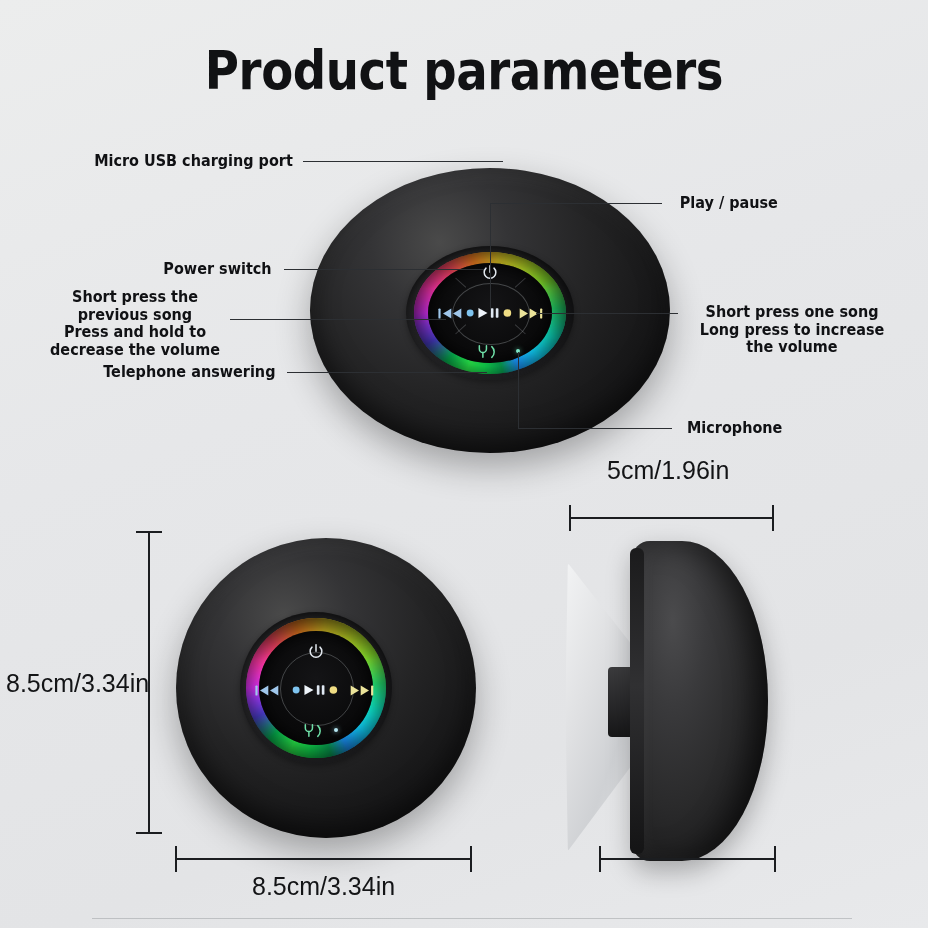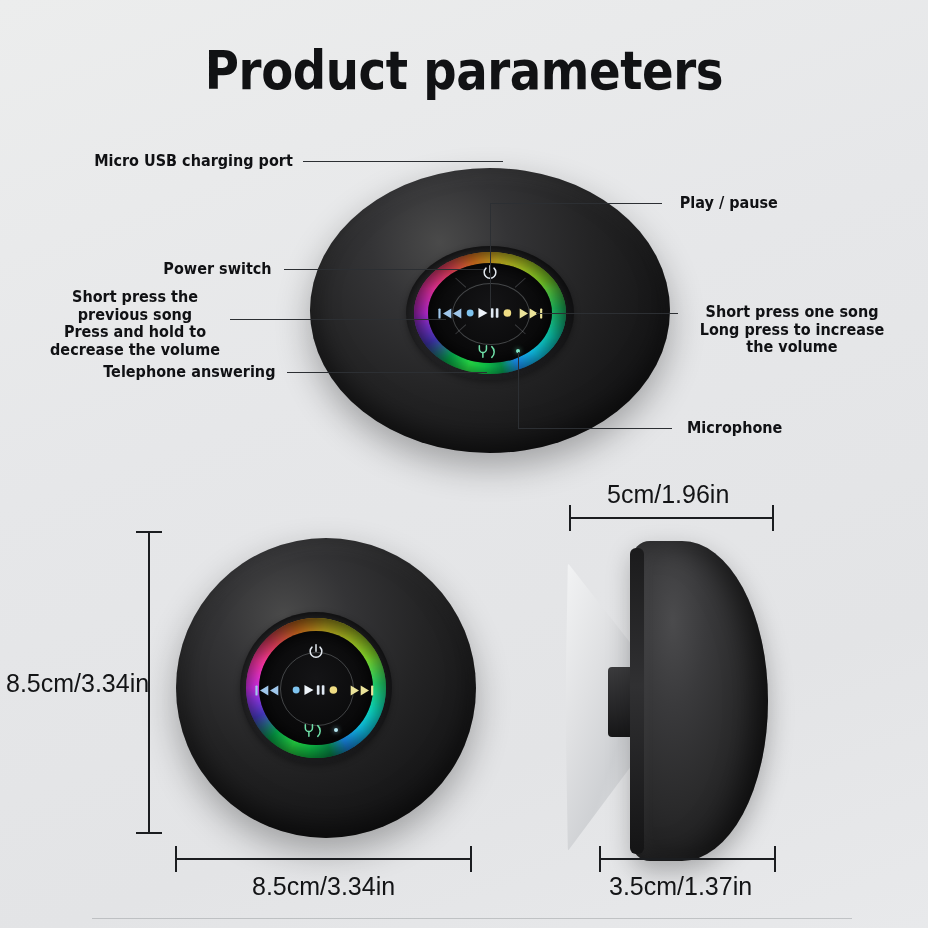--- a/index.html
+++ b/index.html
@@ -320,22 +320,21 @@
   <div class="dim" style="left:6px;top:669px;">8.5cm/3.34in</div>
 
   <div class="drule h" style="left:176px;top:858px;width:296px;"></div>
   <div class="cap v" style="left:175px;top:846px;"></div>
   <div class="cap v" style="left:470px;top:846px;"></div>
   <div class="dim" style="left:252px;top:872px;">8.5cm/3.34in</div>
 
   <div class="drule h" style="left:570px;top:517px;width:204px;"></div>
   <div class="cap v" style="left:569px;top:505px;"></div>
   <div class="cap v" style="left:772px;top:505px;"></div>
-  <div class="dim" style="left:607px;top:480px;">5cm/1.96in</div>
+  <div class="dim" style="left:607px;top:456px;">5cm/1.96in</div>
 
   <div class="drule h" style="left:600px;top:858px;width:176px;"></div>
   <div class="cap v" style="left:599px;top:846px;"></div>
   <div class="cap v" style="left:774px;top:846px;"></div>
-  <div class="dim" style="left:609px;top:872px;">3.5cm/1.37in</div>
 
   <div class="divider" style="left:92px;top:918px;width:760px;"></div>
 
 </div>
 
 </body></html>

